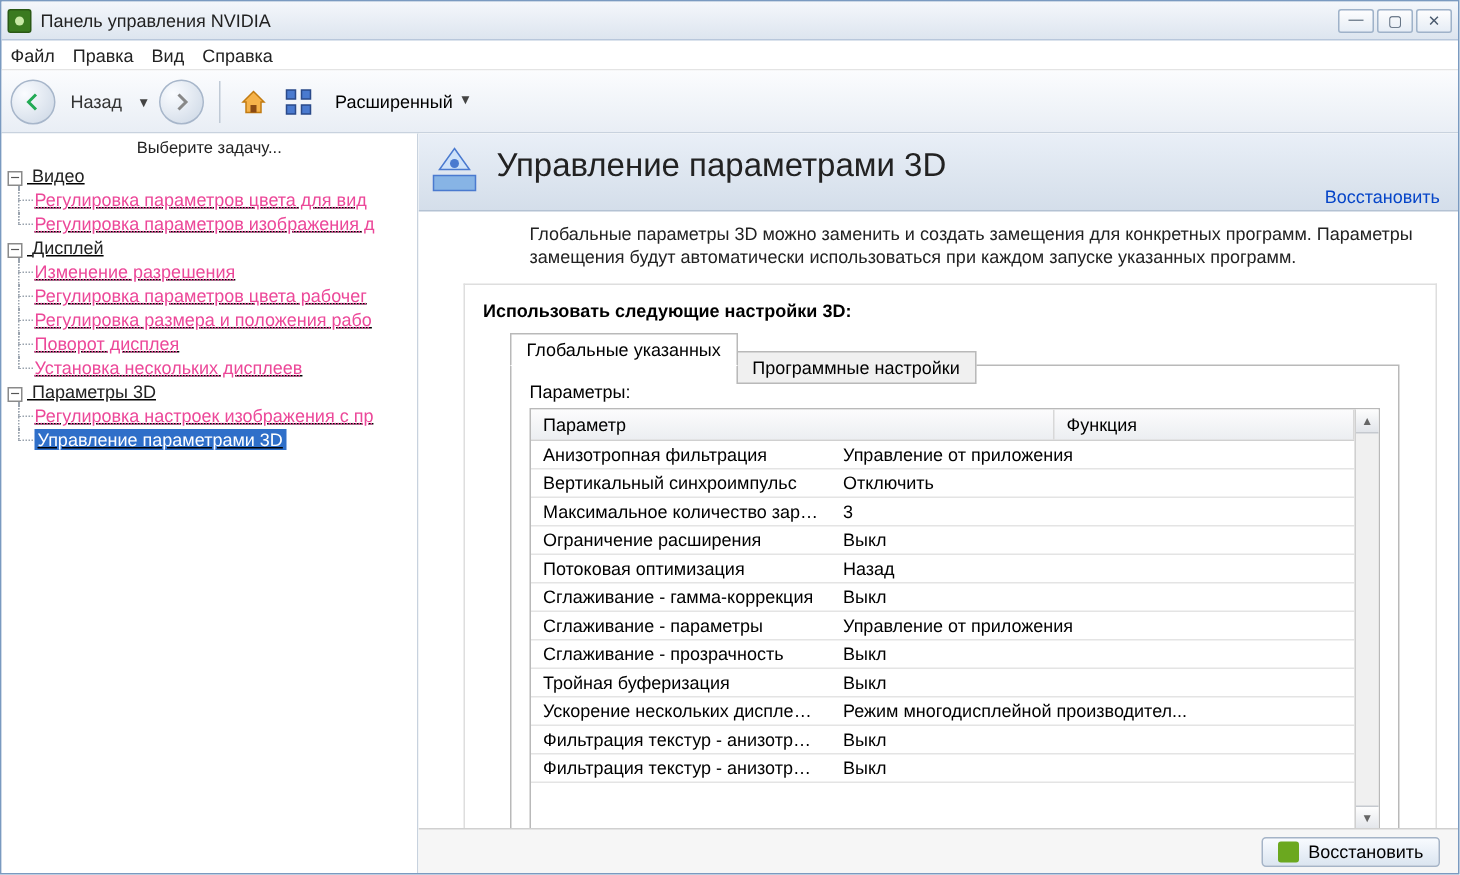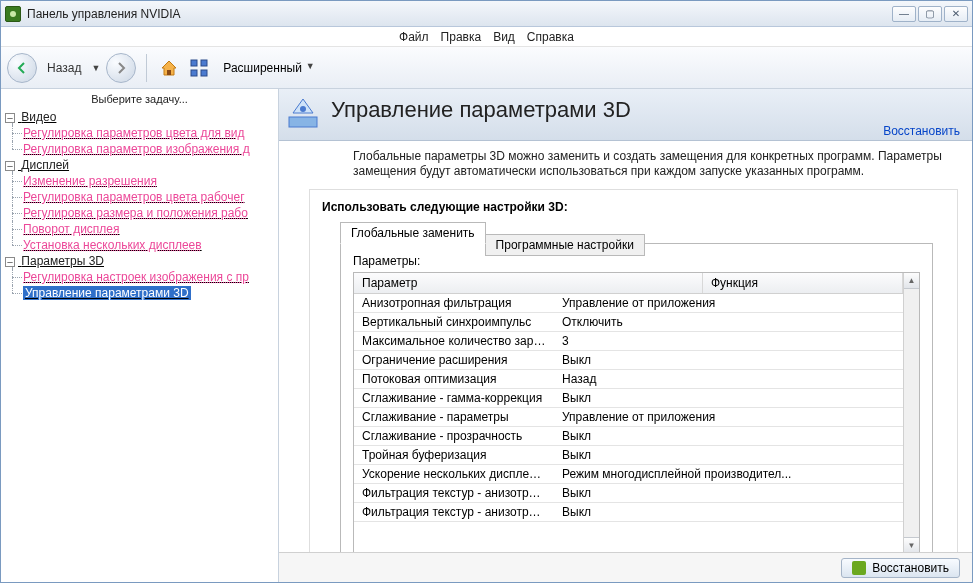--- a/index.html
+++ b/index.html
@@ -44,21 +44,20 @@
   }
   .menubar {
     height: 20px;
     display: flex;
     align-items: center;
     padding: 0 6px;
     gap: 12px;
     font-size: 12px;
     color: #222;
     border-bottom: 1px solid #e4e4e4;
-    justify-content: center;
   }
   .menubar span { cursor: pointer; }
   .toolbar {
     height: 42px;
     background: linear-gradient(#fbfcfe,#e9eef5);
     border-bottom: 1px solid #c8d2de;
     display: flex;
     align-items: center;
     padding: 0 6px;
     gap: 6px;
@@ -372,21 +371,21 @@
       <div class="header-title">Управление параметрами 3D</div>
       <span class="header-restore">Восстановить</span>
     </div>
 
     <div class="desc">Глобальные параметры 3D можно заменить и создать замещения для конкретных программ. Параметры замещения будут автоматически использоваться при каждом запуске указанных программ.</div>
 
     <div class="settings-block">
       <div class="settings-title">Использовать следующие настройки 3D:</div>
 
       <div class="tabs">
-        <div class="tab active">Глобальные заменить</div>
+        <div class="tab active">Глобальные указанных</div>
         <div class="tab inactive">Программные настройки</div>
       </div>
 
       <div class="tab-panel">
         <div class="param-label">Параметры:</div>
         <div class="param-table-wrap">
           <div class="param-table">
             <div class="pt-header">
               <div class="pt-h-cell pt-h2">Параметр</div>
               <div class="pt-h-cell pt-h1">Функция</div>

